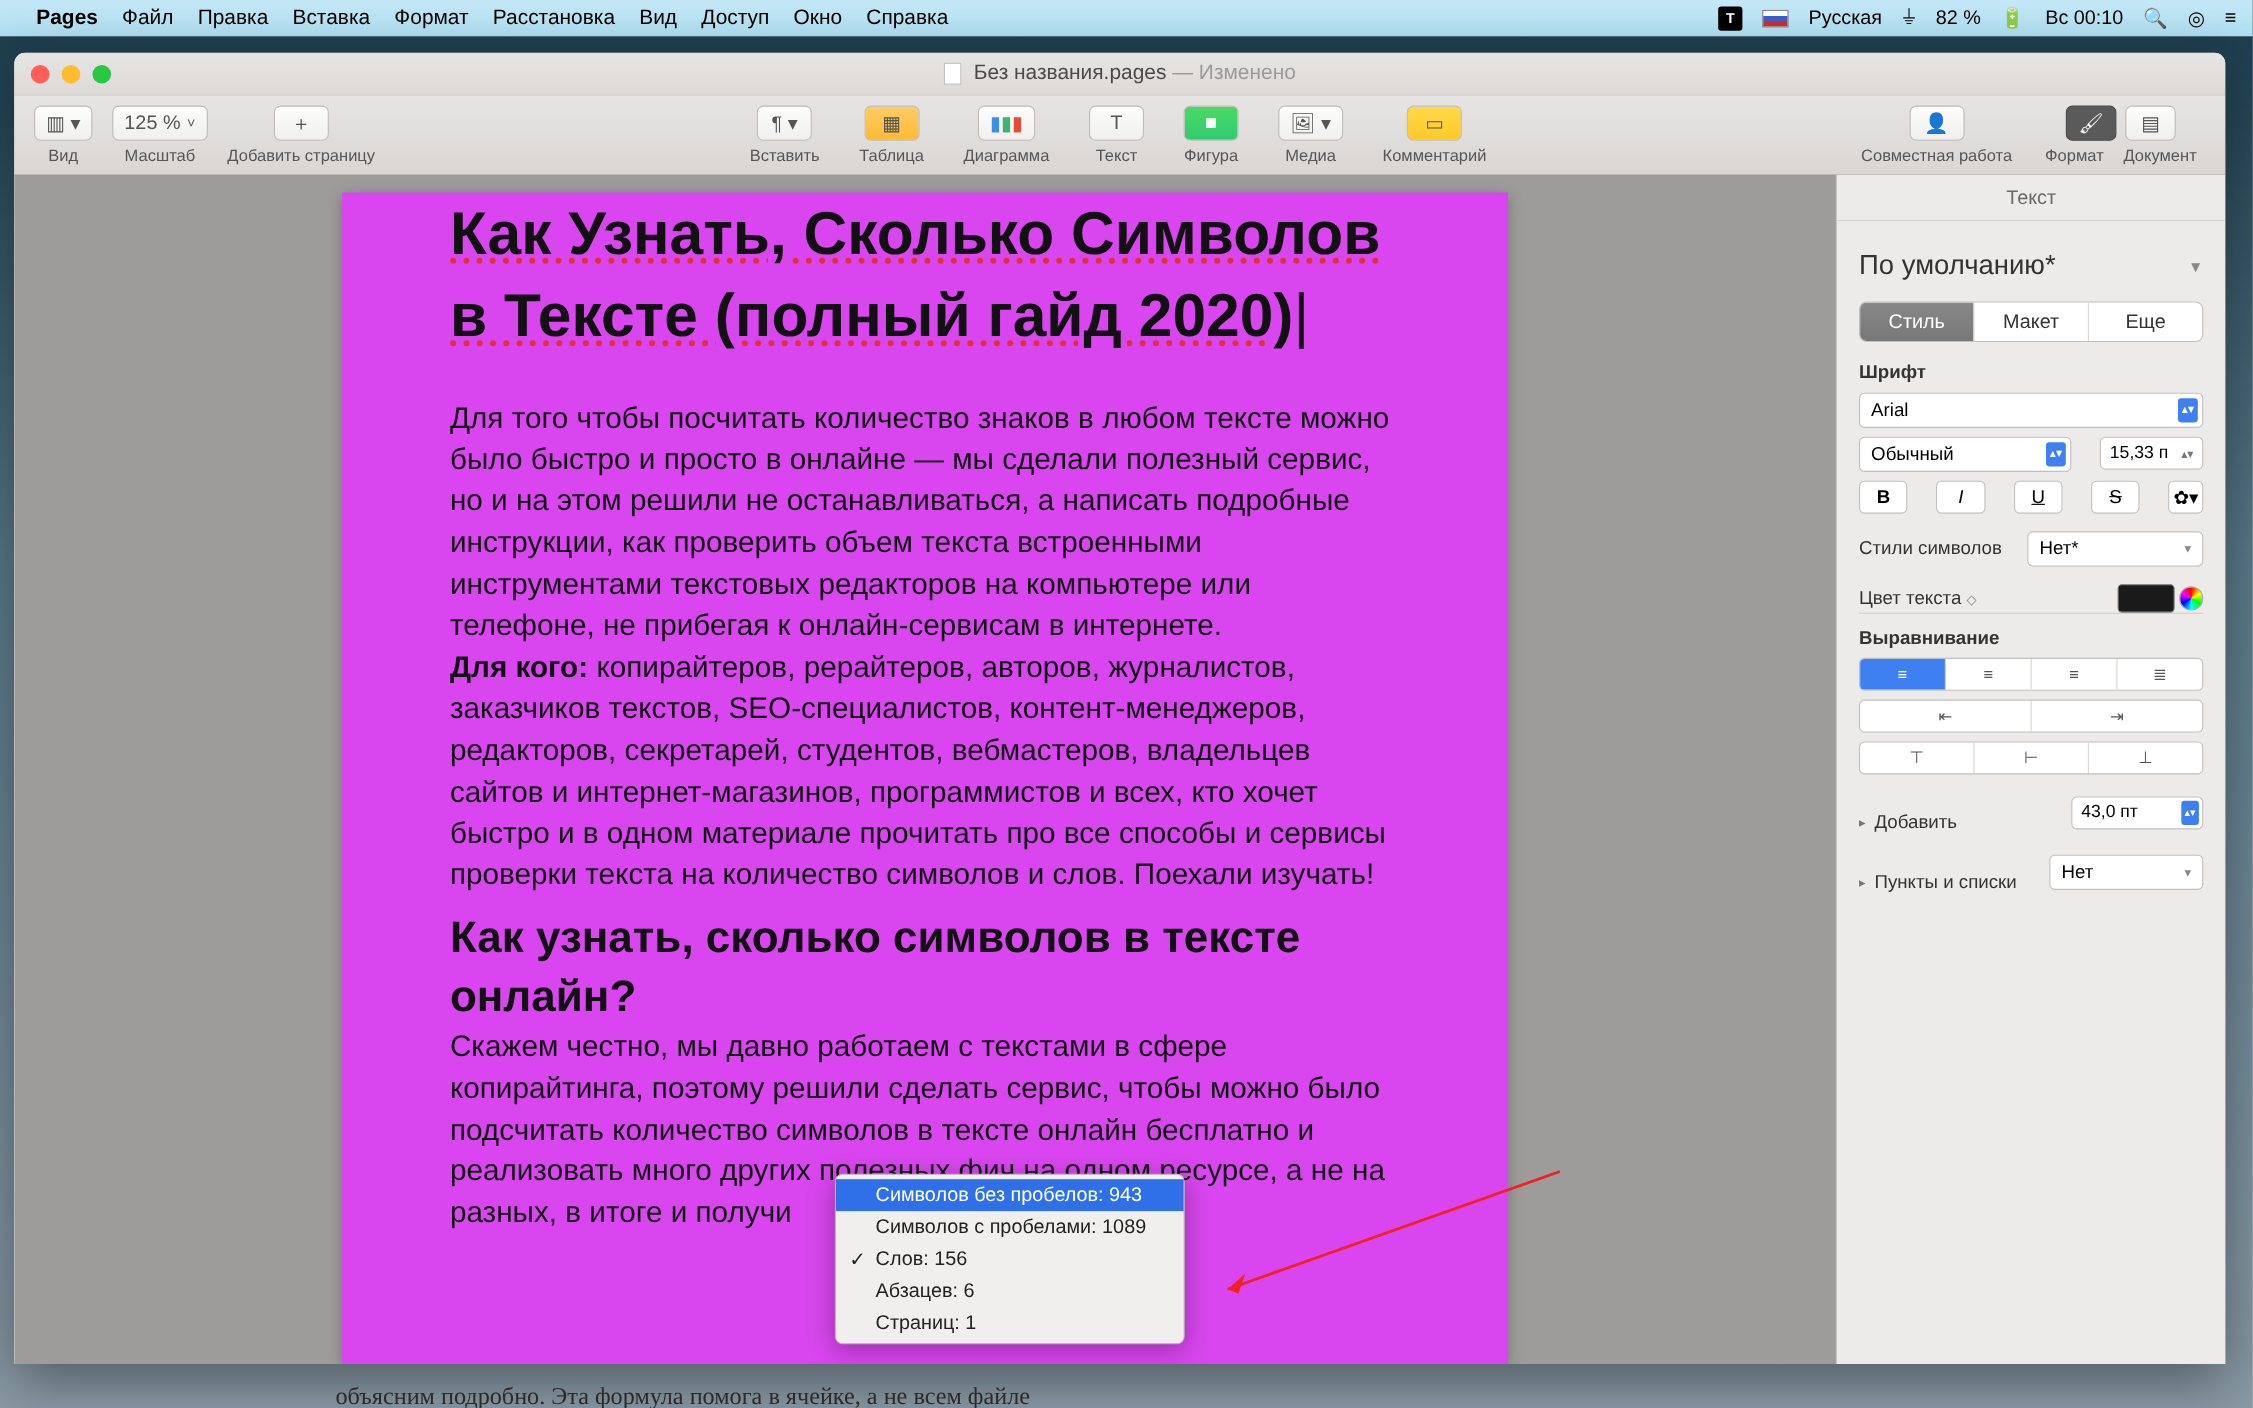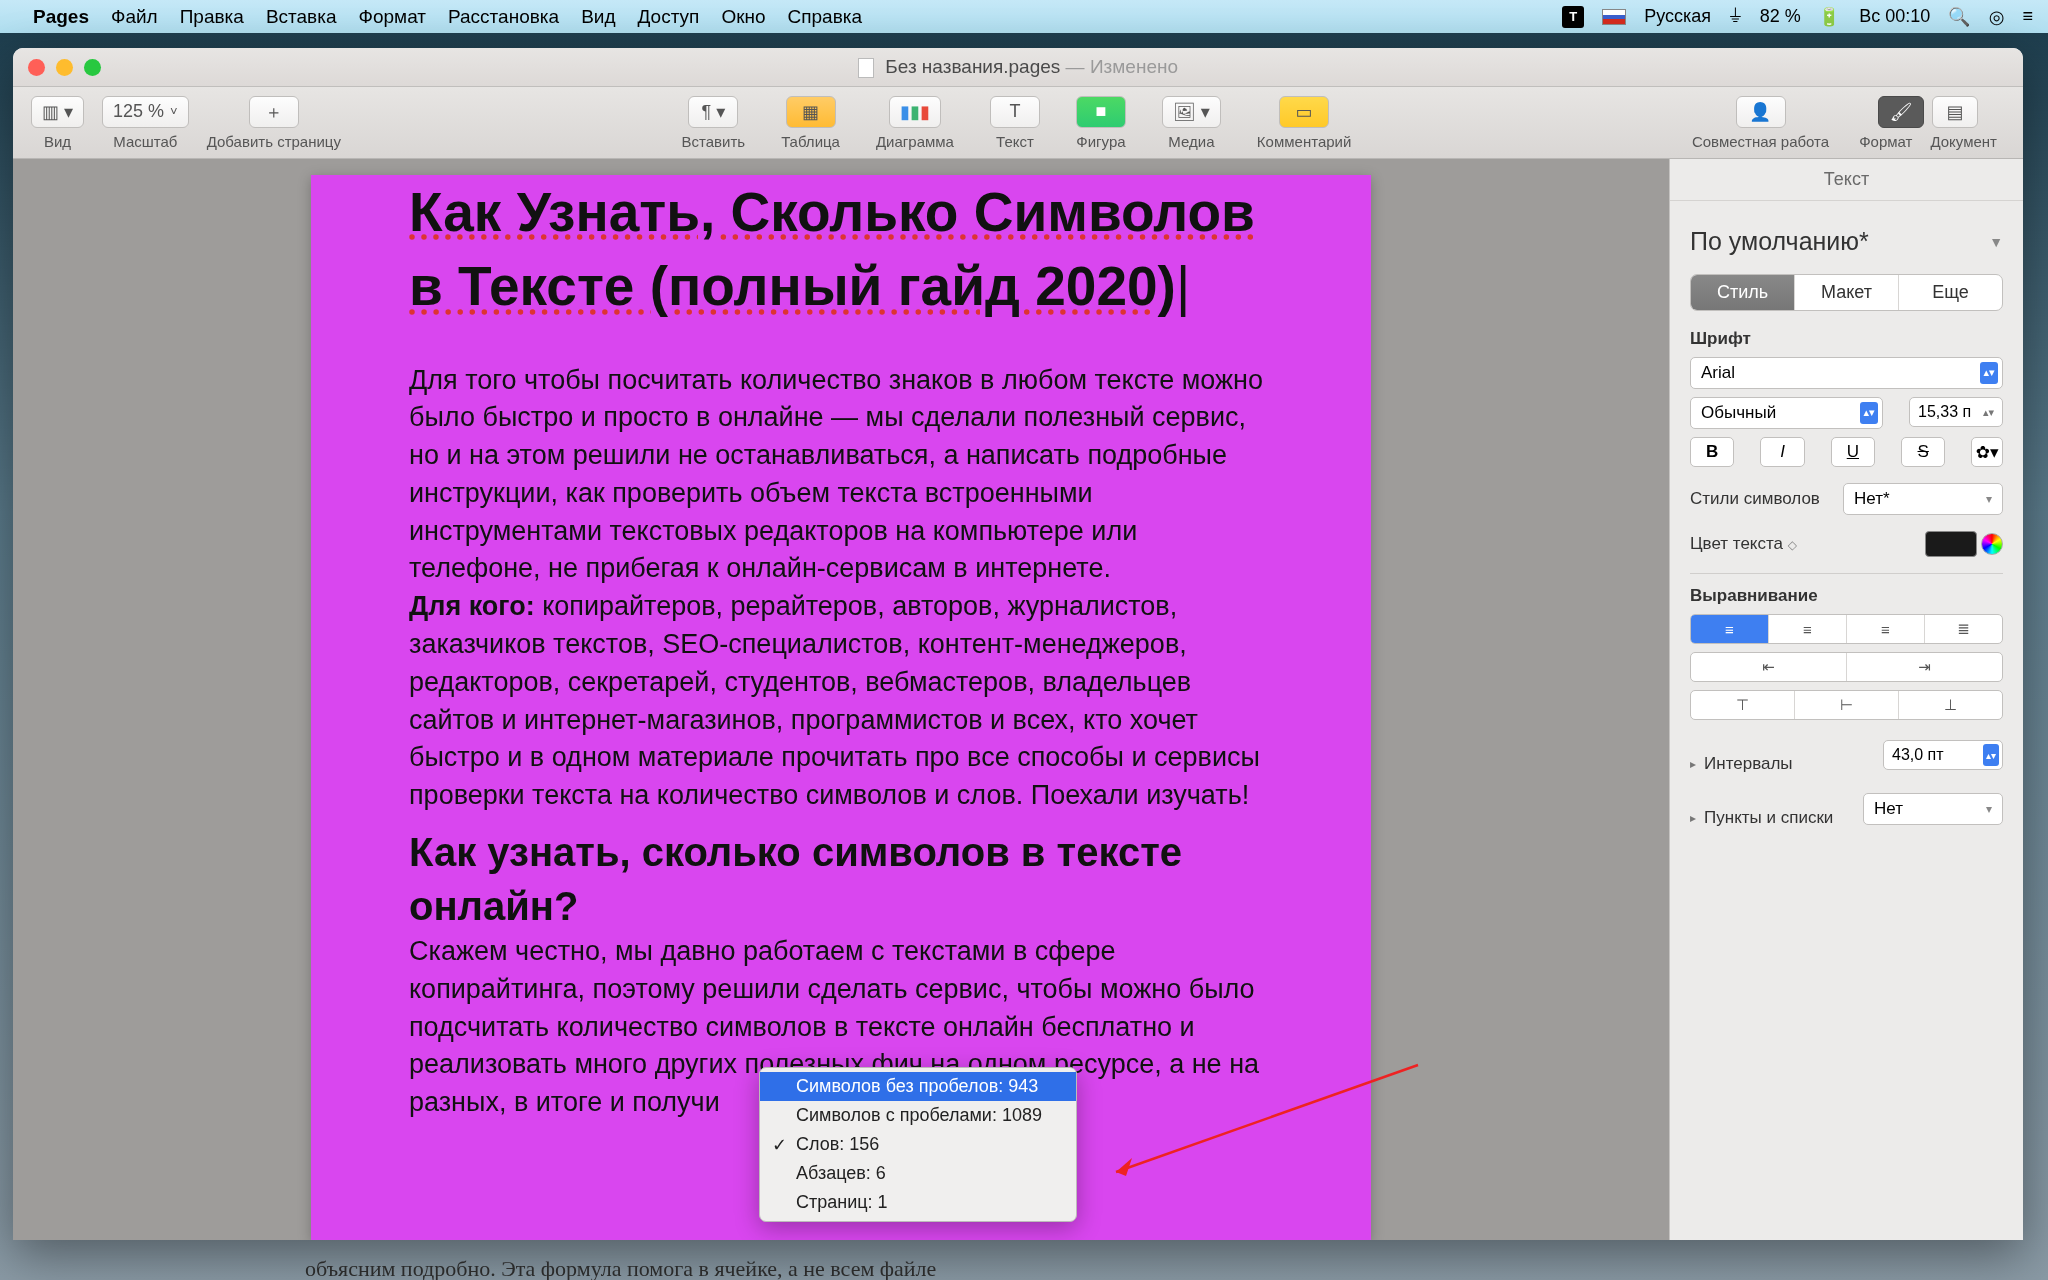--- a/index.html
+++ b/index.html
@@ -295,21 +295,21 @@
         </div>
 
         <div class="row-between">
           <span class="label">Стили символов</span>
           <div class="dropdown" style="width:160px;">
             <span>Нет*</span>
               <span style="color:#888;font-size:12px;">▾</span>
           </div>
         </div>
 
-        <div class="row-between" style="border-bottom:1px solid #d0cecc; padding-bottom:16px;">
+        <div class="row-between" style="border-bottom:1px solid #d0cecc; ">
           <span class="label"><span>Цвет текста</span> <span style="font-size:12px;color:#888;">◇</span></span>
           <div style="display:flex;align-items:center;">
             <div class="color-swatch"></div>
             <div class="color-wheel"></div>
           </div>
         </div>
 
         <div class="insp-label">Выравнивание</div>
         <div class="seg-align">
           <div class="active">≡</div>
@@ -323,21 +323,21 @@
         </div>
         <div class="seg-align" style="margin-top:8px;">
           <div>⊤</div>
           <div>⊢</div>
           <div>⊥</div>
         </div>
 
         <div class="row-between">
           <div class="disclosure">
               <span class="tri">▸</span>
-              <span>Интервалы</span>
+              <span>Добавить</span>
             </div>
           <div class="spinner" style="width:120px;">
             <span>43,0 пт</span>
               <span class="arrows">▴▾</span>
           </div>
         </div>
 
         <div class="row-between">
           <div class="disclosure">
               <span class="tri">▸</span>

